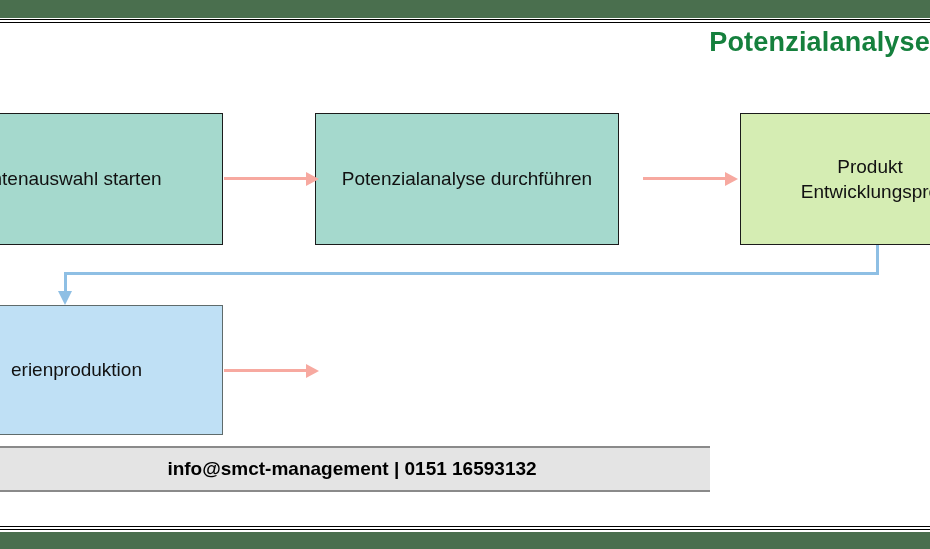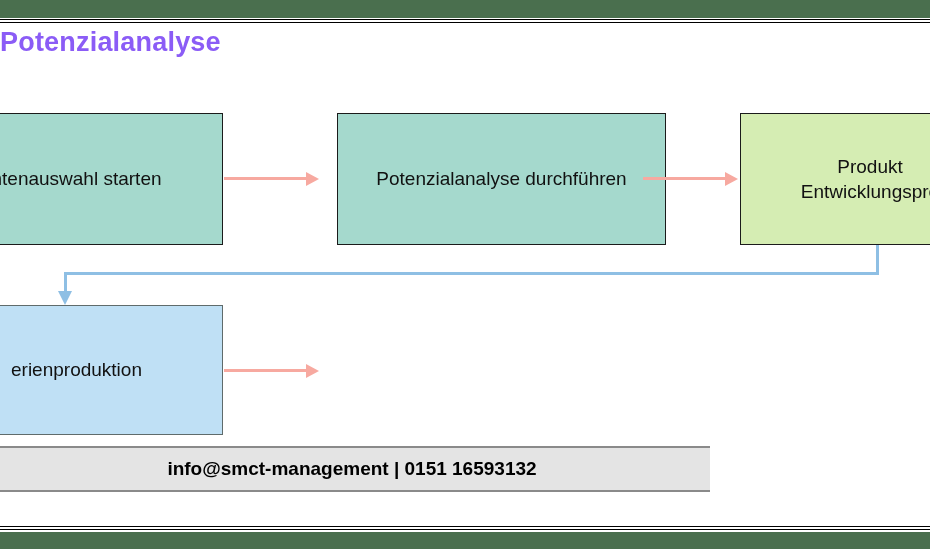--- a/index.html
+++ b/index.html
@@ -39,24 +39,24 @@
   .rule.t2 { top: 22px; }
   .rule.b1 { top: 526px; }
   .rule.b2 { top: 529px; }
 
   
   .page-title {
     position: absolute;
     left: 0;
     top: 27px;
     width: 930px;
-    text-align: left;
+    text-align: right;
     font-size: 27px;
     font-weight: bold;
-    color: #8b5cf6;
+    color: #15803d;
     letter-spacing: 0.2px;
   }
 
   
   .node {
     position: absolute;
     box-sizing: border-box;
     border: 1.5px solid #1b1b1b;
     display: flex;
     align-items: center;
@@ -67,21 +67,21 @@
     color: #111111;
     padding: 4px 8px;
   }
   .node.teal  { background: #a5d9cd; }
   .node.green { background: #d5edb3; }
   .node.blue  { background: #bfe0f5; border-color: #5f6b6b; }
   .node.bold  { font-weight: bold; }
 
   
   #node-variantenauswahl   { left: -70px; top: 113px; width: 293px; height: 132px; }
-  #node-potenzialanalyse   { left: 337px; top: 113px; width: 329px; height: 132px; }
+  #node-potenzialanalyse   { left: 315px; top: 113px; width: 304px; height: 132px; }
   #node-produktentwicklung { left: 740px; top: 113px; width: 260px; height: 132px; }
   #node-serienproduktion   { left: -70px; top: 305px; width: 293px; height: 130px; }
   #node-kundendienst       { left: 321px; top: 305px; width: 320px; height: 130px; }
 
   
   .conn-h {
     position: absolute;
     height: 3px;
     background: #f7a9a0;
   }

